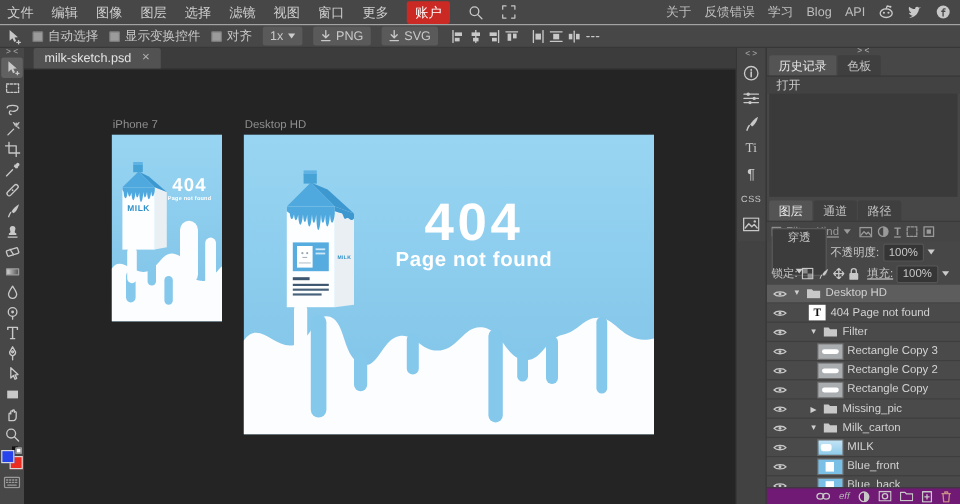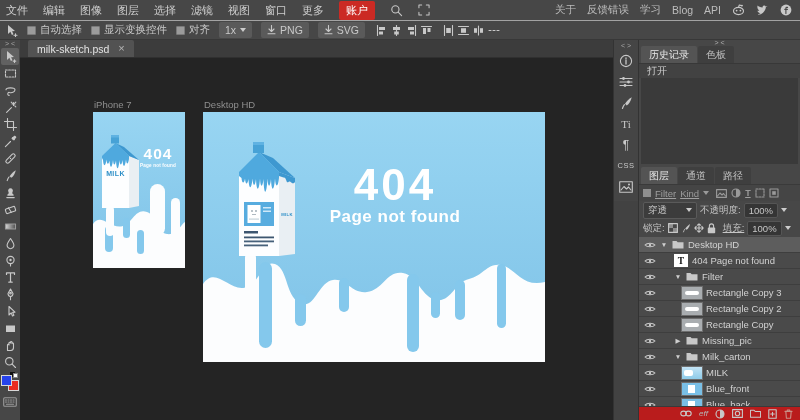--- a/index.html
+++ b/index.html
@@ -75,21 +75,21 @@
 
   .filter-row{height:17px;display:flex;align-items:center;gap:4px;padding:0 4px;background:#454545;
               border-top:1px solid #3a3a3a;color:#9f9f9f;font-size:9.5px;flex:none;text-decoration:underline;}
   .filter-flag{width:8px;height:8px;background:#8f8f8f;flex:none;}
   .kind-select{display:flex;align-items:center;gap:4px;color:#9a9a9a;}
   .caret-dim{width:0;height:0;border-left:3px solid transparent;border-right:3px solid transparent;border-top:4px solid #999;}
   .filter-icons{display:flex;gap:4px;margin-left:3px;align-items:center;}
 
   .blend-row,.lock-row{height:18px;display:flex;align-items:center;gap:3px;padding:0 4px;font-size:9.5px;color:#c6c6c6;flex:none;}
   .select-box{background:#3c3c3c;border:1px solid #5a5a5a;border-radius:2px;padding:1px 4px;display:flex;
-              align-items:center;gap:19px;justify-content:space-between;min-width:46px;}
+              align-items:center;gap:19px;justify-content:space-between;min-width:46px;flex-direction:column;}
   .value-box{background:#353535;border:1px solid #555;border-radius:2px;padding:1px 4px;}
   .lbl{white-space:nowrap;}
   .lock-icons{display:flex;gap:3px;align-items:center;}
 
   .layer-list{flex:1;overflow:hidden;background:#454545;}
   .lrow{height:16px;display:flex;align-items:center;gap:4px;padding-left:5px;border-bottom:1px solid #3e3e3e;
         background:#4a4a4a;font-size:9.5px;color:#d2d2d2;white-space:nowrap;}
   .lrow.selected{background:#5d5d5d;}
   .eye{width:12px;flex:none;display:flex;align-items:center;}
   .tri{width:8px;font-size:6.5px;color:#cfcfcf;flex:none;text-align:center;}
@@ -97,21 +97,21 @@
   .thumb{width:20px;height:12px;flex:none;position:relative;box-shadow:0 0 0 1px #6e6e6e;background:#fff;}
   .thumb-t{width:14px;height:13px;background:#fff;color:#111;font-weight:bold;font-size:9.5px;
            font-family:"Liberation Serif","DejaVu Serif",serif;display:flex;align-items:center;justify-content:center;}
   .thumb-rect{background:#a9adb0;}
   .thumb-rect::after{content:"";position:absolute;left:3px;top:4px;right:3px;height:4px;background:#fff;border-radius:2px;}
   .thumb-milk{background:linear-gradient(#c3e4f6,#8ecbe9);}
   .thumb-milk::after{content:"";position:absolute;left:2px;top:3px;width:9px;height:6px;background:#fff;border-radius:2px;}
   .thumb-blue{background:#79bfe6;}
   .thumb-blue::after{content:"";position:absolute;left:6px;top:2px;width:7px;height:8px;background:#fff;}
   .lname{overflow:hidden;text-overflow:ellipsis;}
-  .layers-bottom{position:absolute;left:0;right:0;bottom:0;height:14px;background:#b91c1c;border-top:1px solid #3a3a3a;
+  .layers-bottom{position:absolute;left:0;right:0;bottom:0;height:14px;background:#701a75;border-top:1px solid #3a3a3a;
                  display:flex;align-items:center;justify-content:flex-end;gap:7px;padding:0 7px;z-index:5;}
   .fx-label{font-size:8px;color:#b5b5b5;font-style:italic;}
 </style>
 </head>
 <body>
 
 <header class="menubar">
   <nav class="menus">
     <span class="menu-item">文件</span>
     <span class="menu-item">编辑</span>

